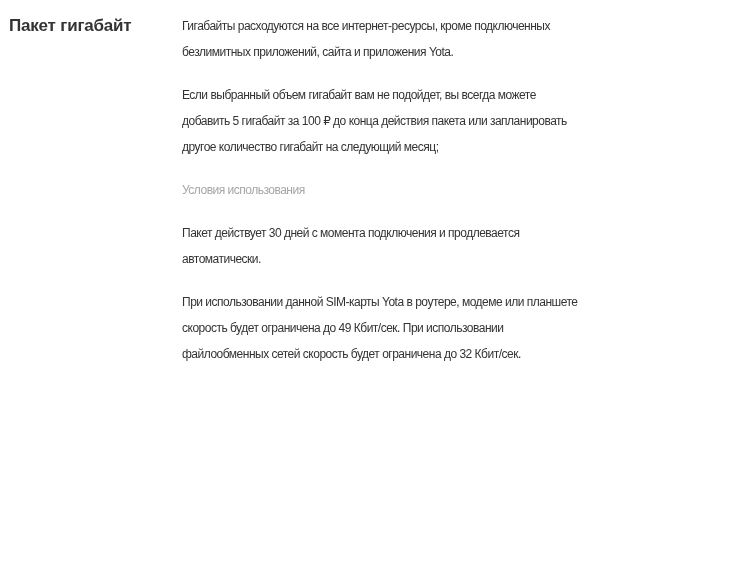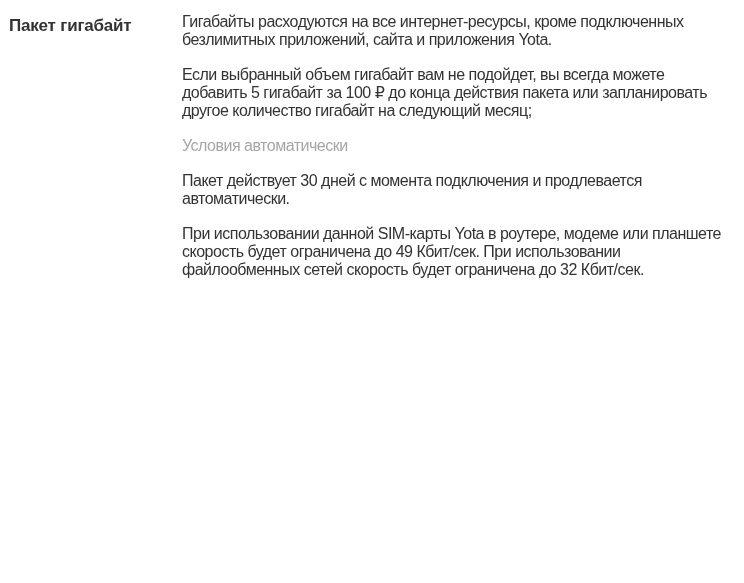--- a/index.html
+++ b/index.html
@@ -33,22 +33,22 @@
     line-height: 26px;
     letter-spacing: -0.2px;
     color: #333333;
   }
   .content-col {
     flex: 1 1 auto;
     max-width: 562px;
   }
   .content-col p {
     margin: 0 11px 17px 0;
-    font-size: 16px;
-    line-height: 18px;
+    font-size: 12px;
+    line-height: 26px;
     letter-spacing: -0.5px;
     white-space: pre-line;
     color: #333333;
   }
   .content-col p.subheading {
     color: #a6a6a6;
   }
 </style>
 </head>
 <body>
@@ -61,21 +61,21 @@
     </div>
 
     <div class="content-col">
       <p>Гигабайты расходуются на все интернет-ресурсы, кроме подключенных
 безлимитных приложений, сайта и приложения Yota.</p>
 
       <p>Если выбранный объем гигабайт вам не подойдет, вы всегда можете
 добавить 5 гигабайт за 100 ₽ до конца действия пакета или запланировать
 другое количество гигабайт на следующий месяц;</p>
 
-      <p class="subheading">Условия автоматически</p>
+      <p class="subheading">Условия использования</p>
 
       <p>Пакет действует 30 дней с момента подключения и продлевается
 автоматически.</p>
 
 
 
       <p>При использовании данной SIM-карты Yota в роутере, модеме или планшете
 скорость будет ограничена до 49 Кбит/сек. При использовании
 файлообменных сетей скорость будет ограничена до 32 Кбит/сек.</p>
 

